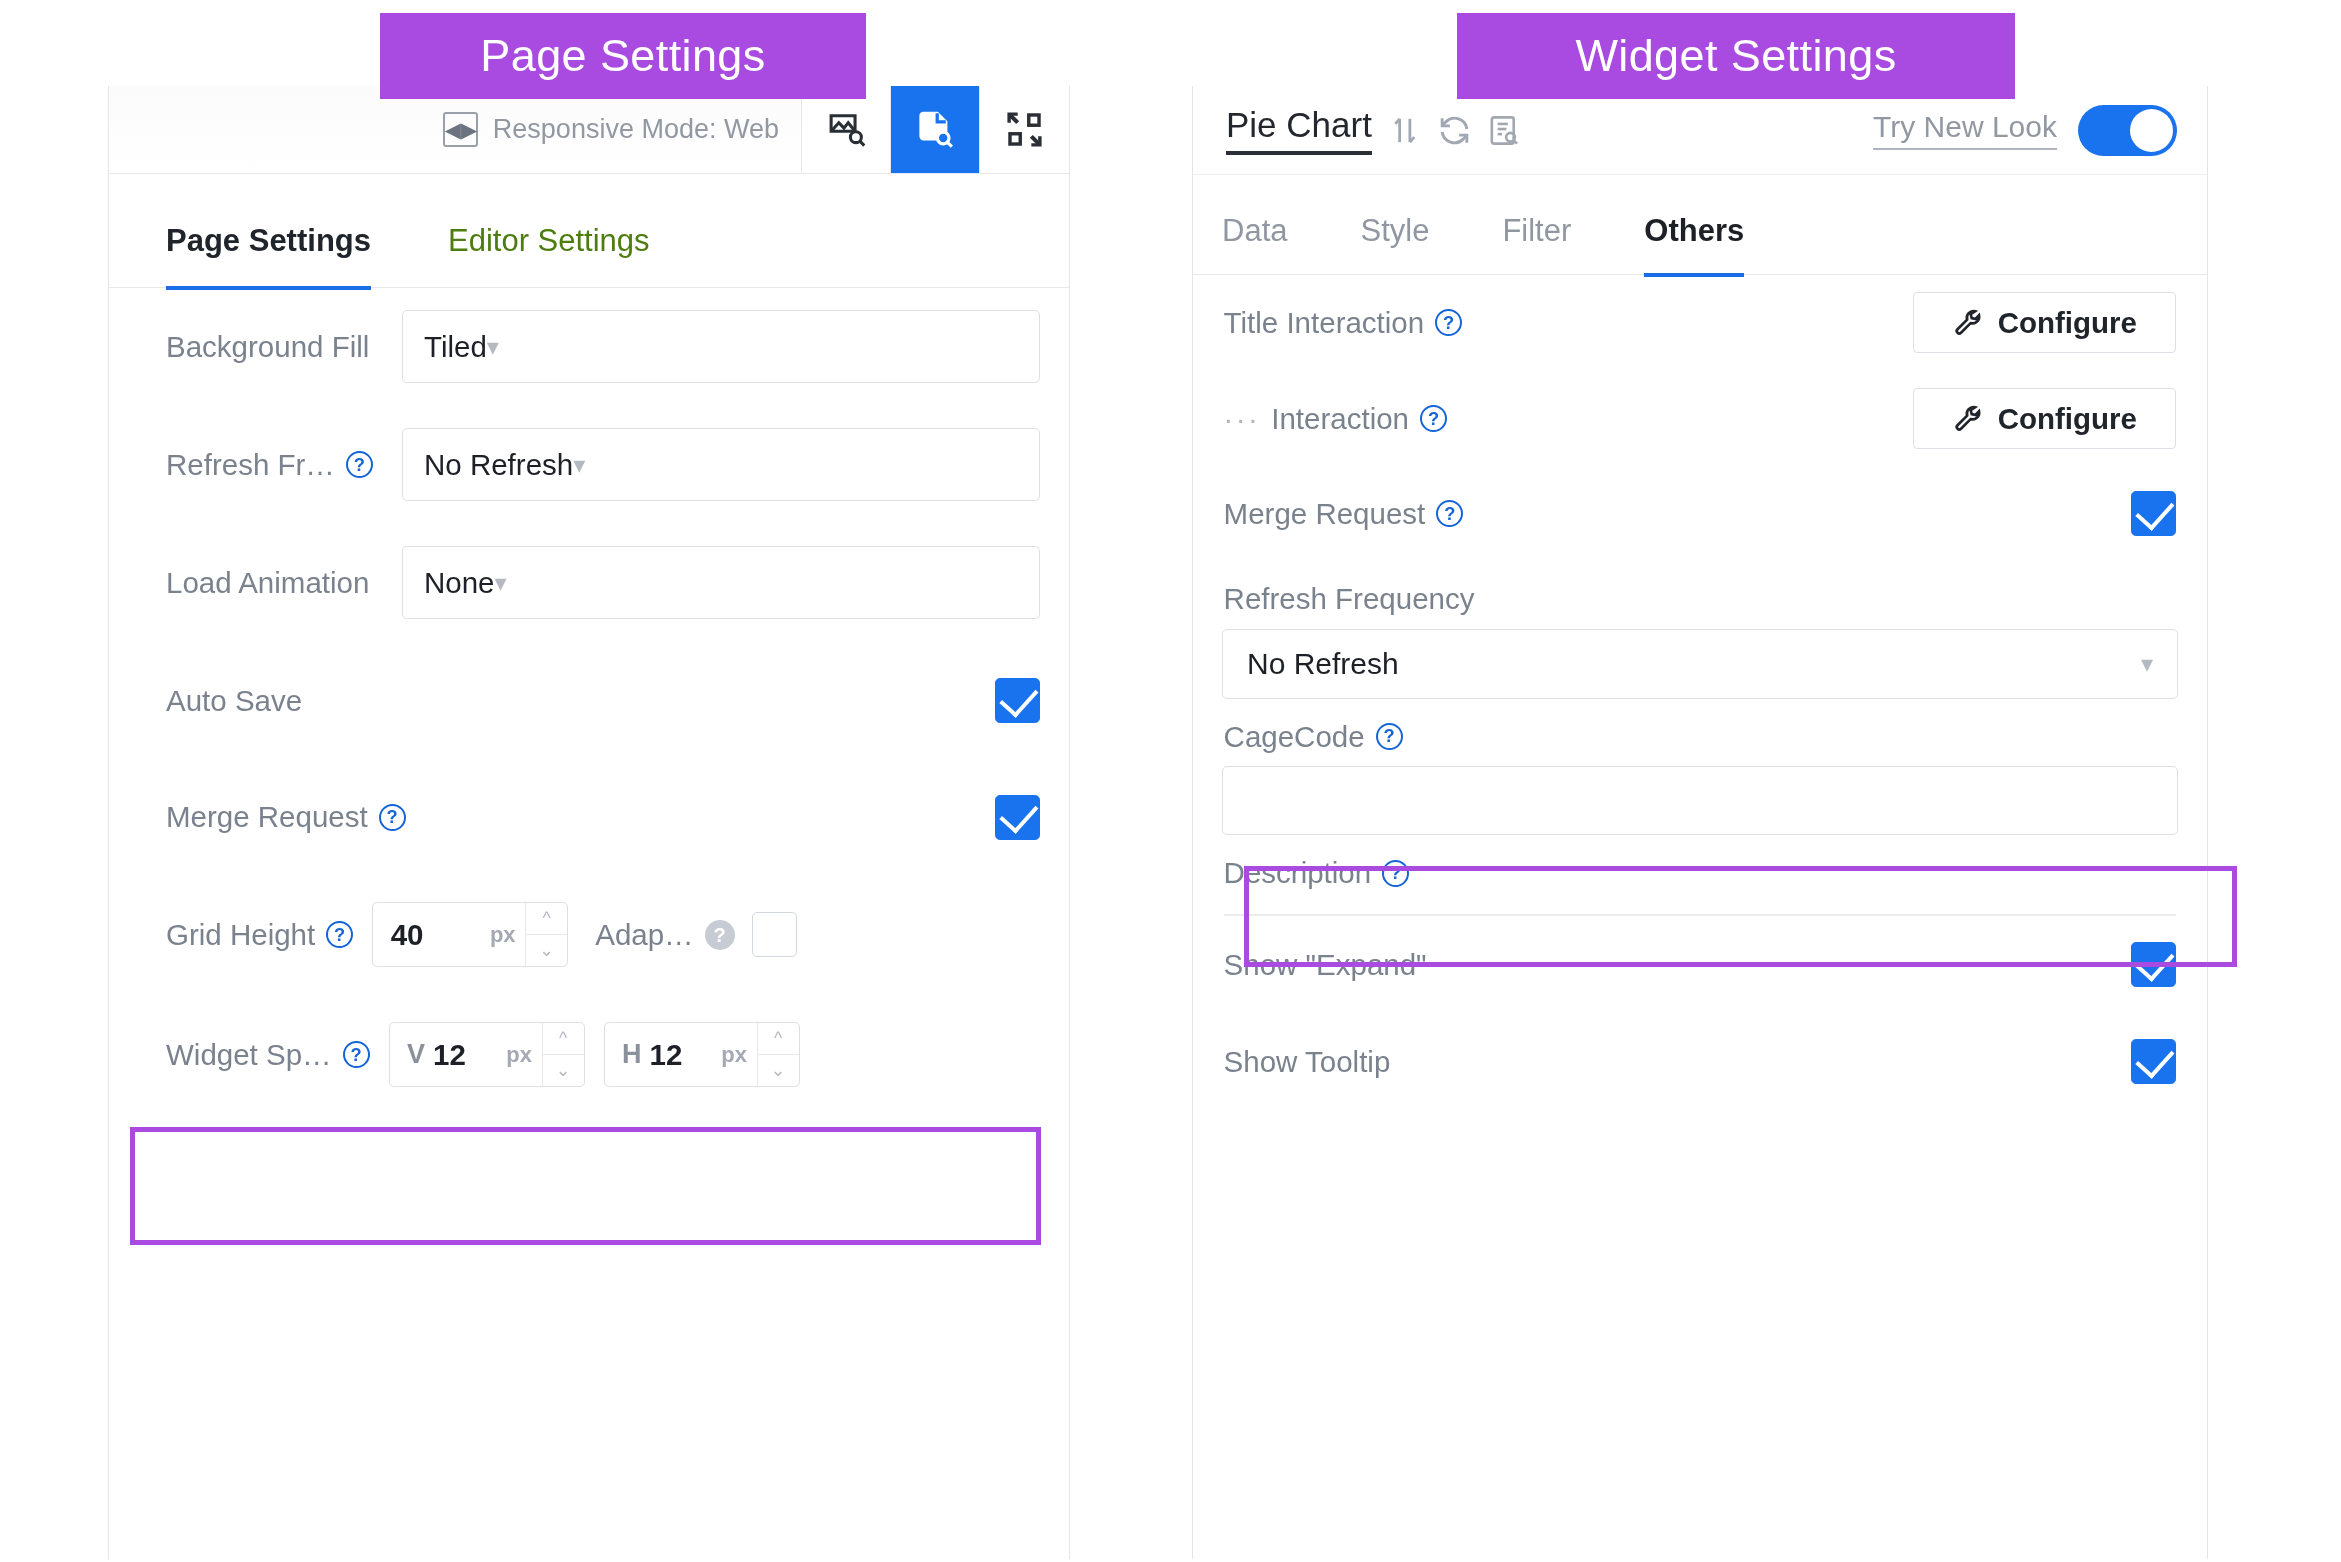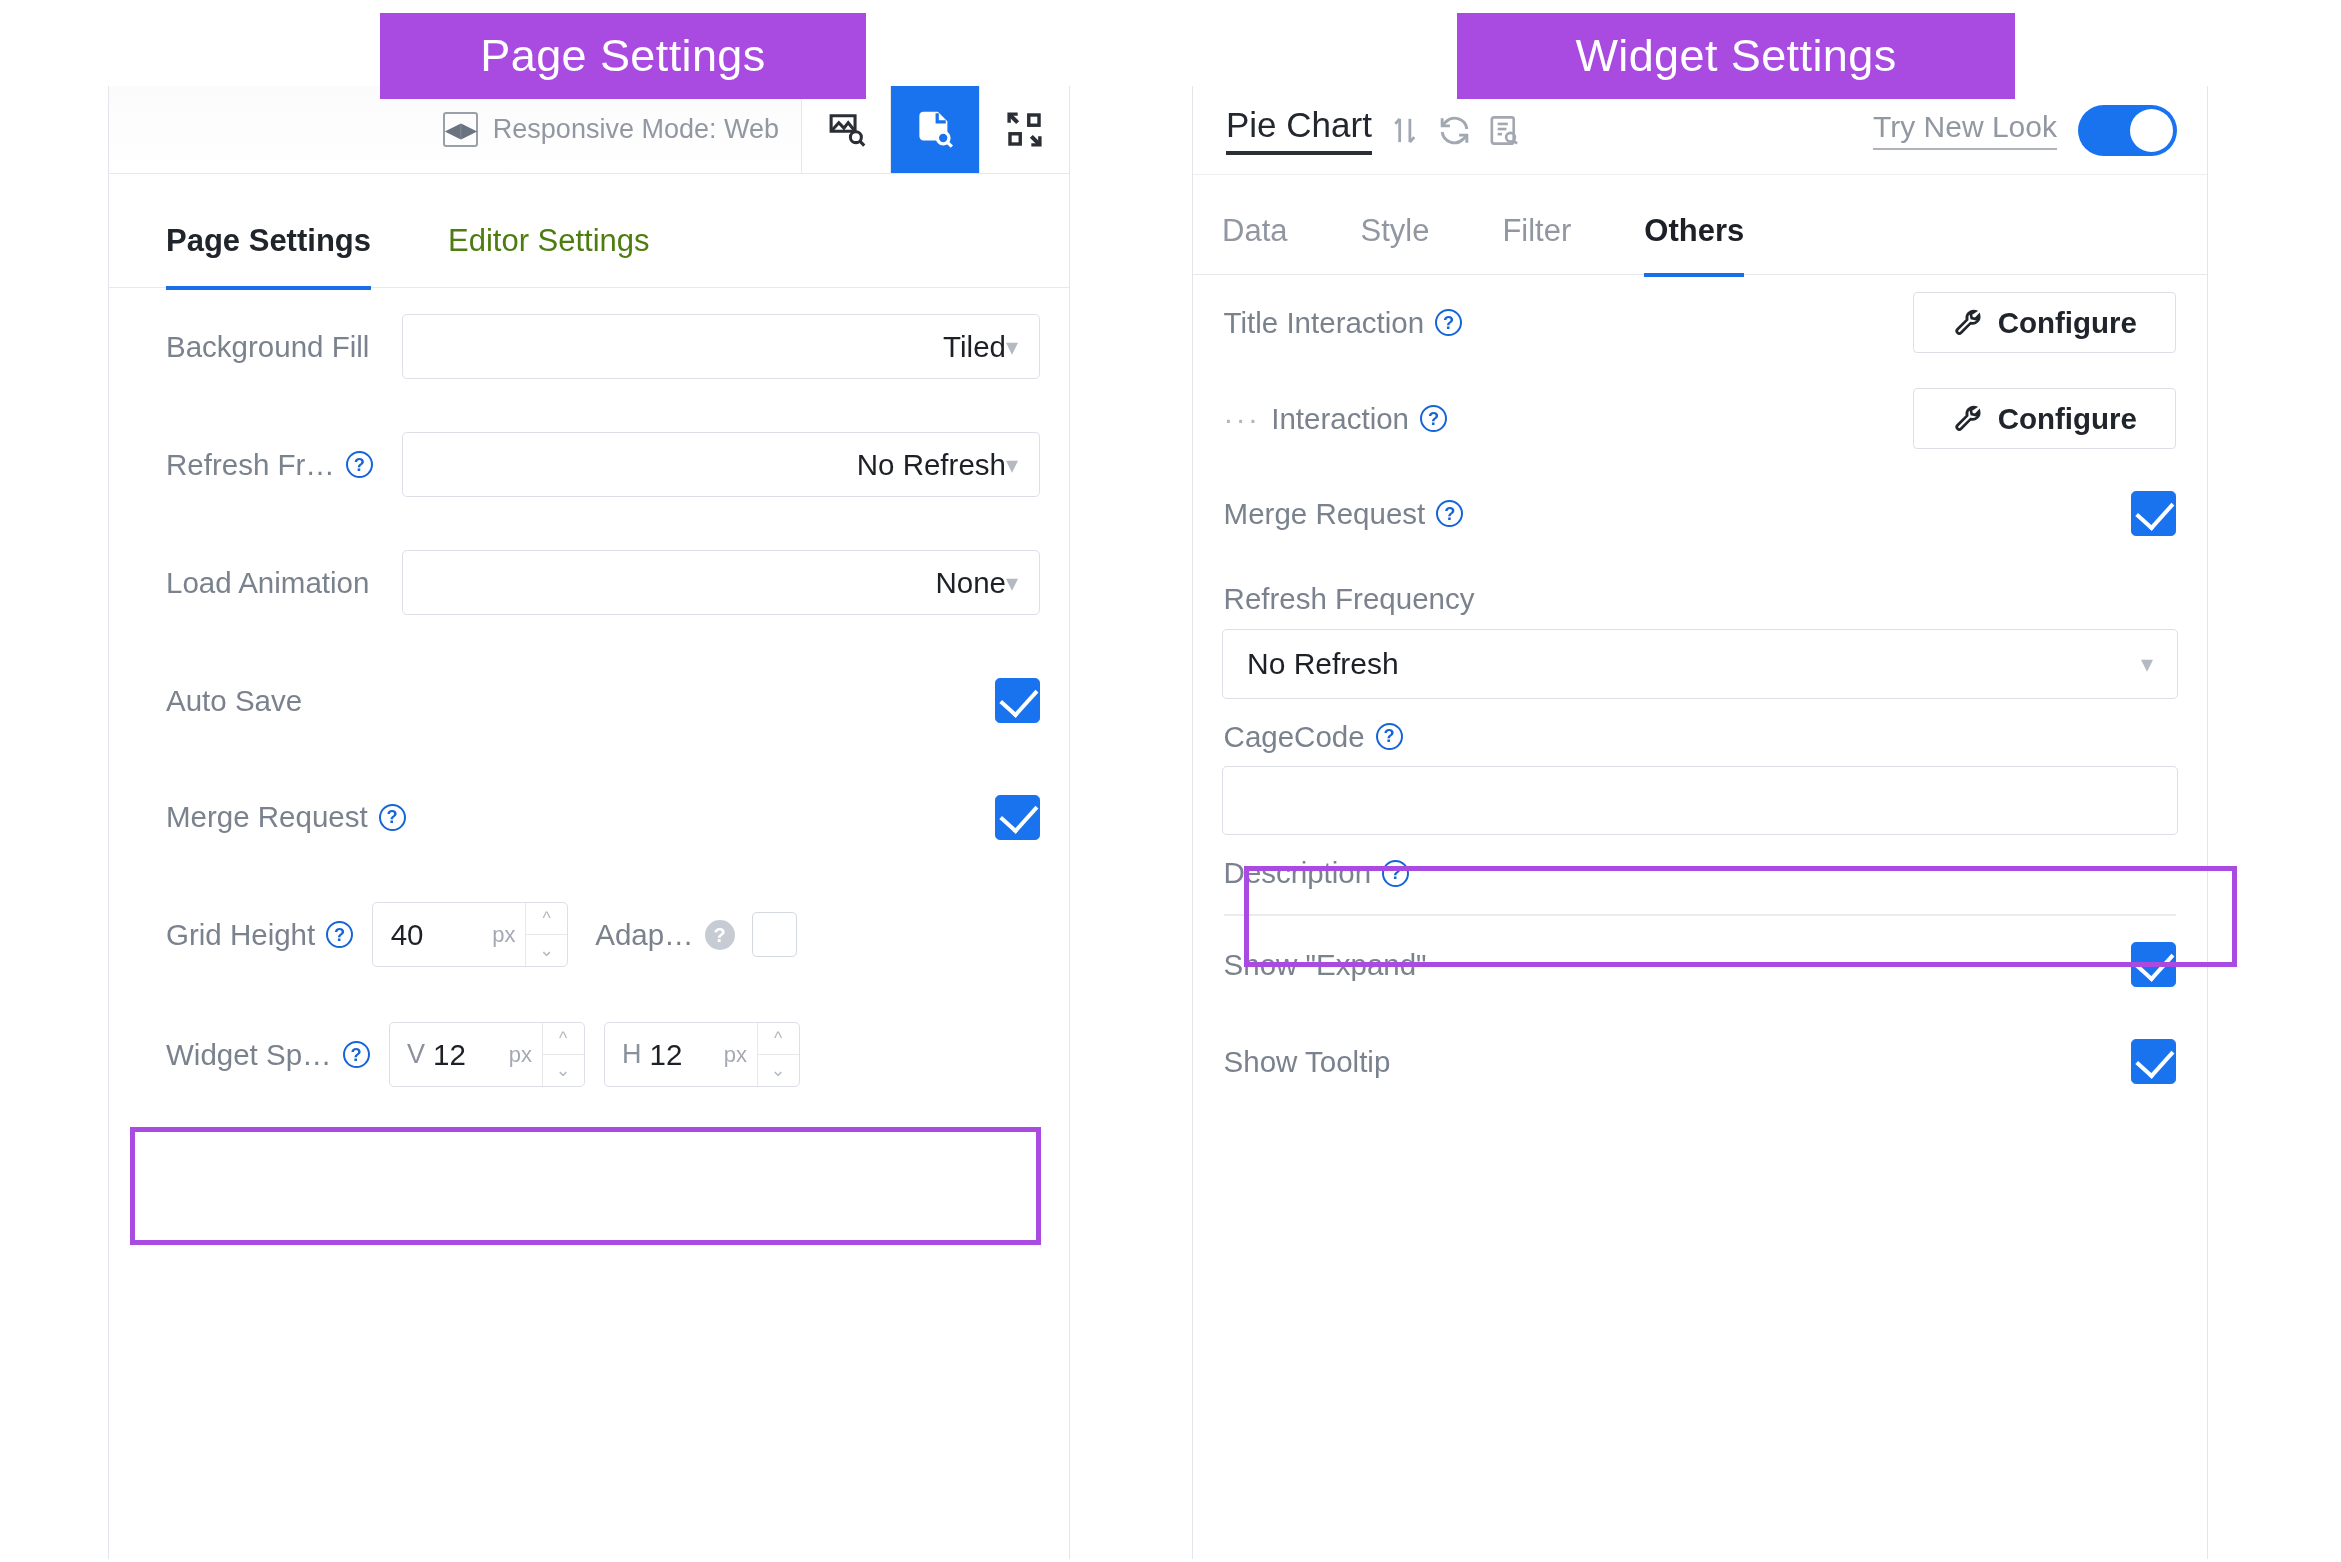--- a/index.html
+++ b/index.html
@@ -84,23 +84,23 @@
     width: 27px; height: 27px; border-radius: 50%;
     border: 2.4px solid #1565d8; color: #1565d8;
     font-size: 18.3px; font-weight: bold; line-height: 1;
     flex: 0 0 auto;
   }
   .help.disabled { border: none; background: #c7cbd4; color: #ffffff; width: 30px; height: 30px; font-size: 20px; }
 
   .select {
     margin-left: 21px;
     flex: 1;
-    height: 65px;
+    height: 73px;
     border: 1.6px solid #dcdfe6; border-radius: 4.8px;
-    display: flex; align-items: center; justify-content: flex-end;
+    display: flex; align-items: center; justify-content: flex-start;
     padding: 0 21px 0 21px;
     background: #fff;
   }
   .select .val { font-size: 29.5px; color: #1d2026; }
   .chev { color: #b4b9c2; font-size: 24px; font-weight: 300; }
 
   .spacer { flex: 1; }
 
   .cbox {
     width: 45px; height: 45px; border-radius: 4.8px;
@@ -126,20 +126,21 @@
   .num {
     display: flex; align-items: stretch;
     height: 65px; width: 196px;
     border: 1.6px solid #dcdfe6; border-radius: 4.8px; background: #fff;
     margin-left: 19px;
   }
   .num .inner {
     flex: 1; display: flex; align-items: center; gap: 8px;
     padding: 0 9.6px 0 17.5px;
     border-right: 1.6px solid #e6e8ec;
+    font-weight: bold;
   }
   .num .axis { font-size: 27px; color: #8b919c; }
   .num .nval { font-size: 29.5px; color: #1d2026; }
   .num .unit { font-size: 22px; color: #a4a9b3; margin-left: auto; }
   .num .arrows { width: 41px; display: flex; flex-direction: column; }
   .num .arrows span {
     flex: 1; display: flex; align-items: center; justify-content: center;
     font-size: 17.5px; color: #b4b9c2;
   }
   .num .arrows span:first-child { border-bottom: 1.6px solid #e6e8ec; }

